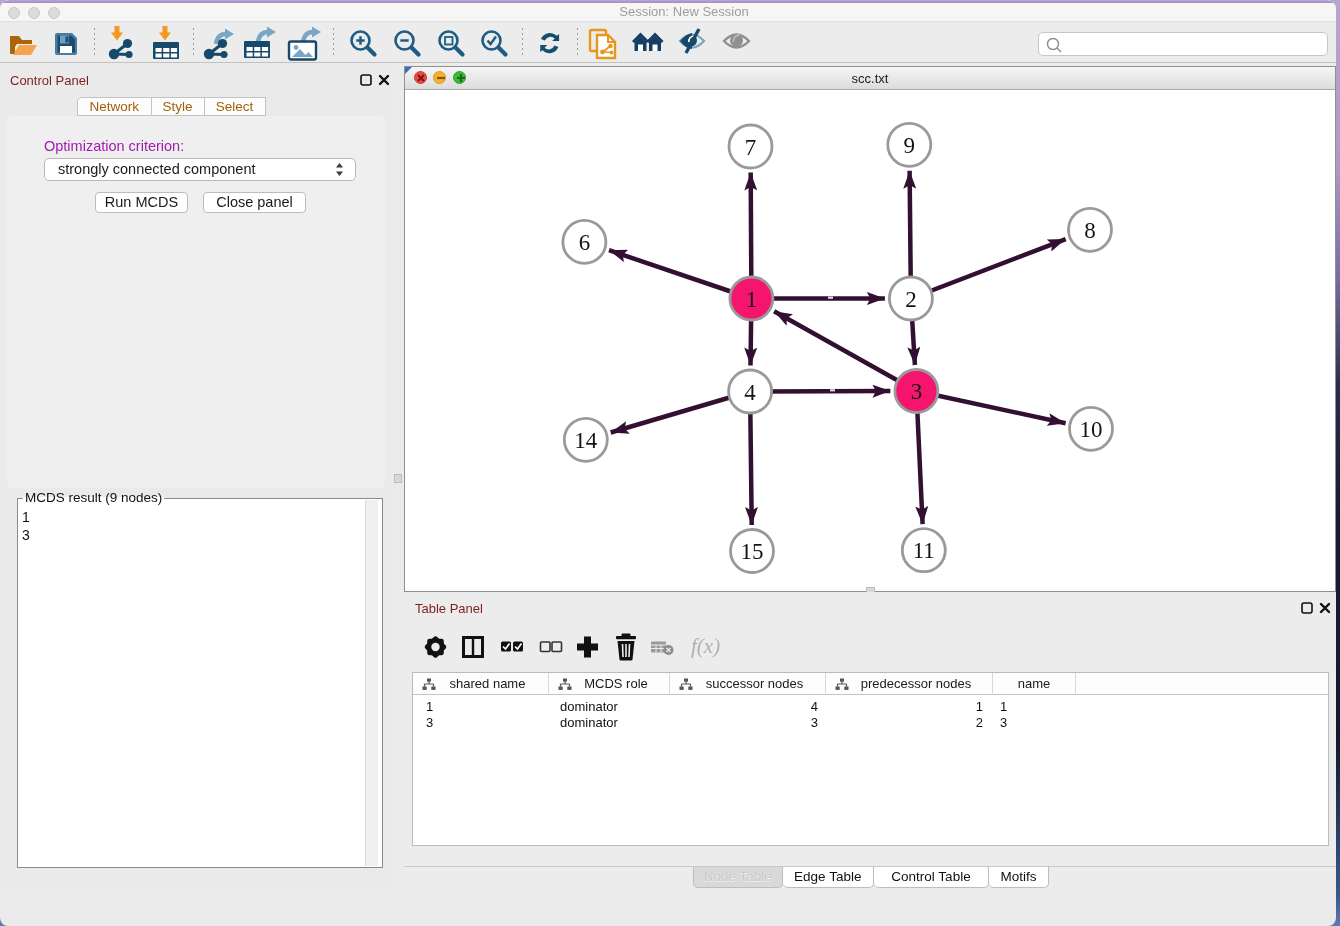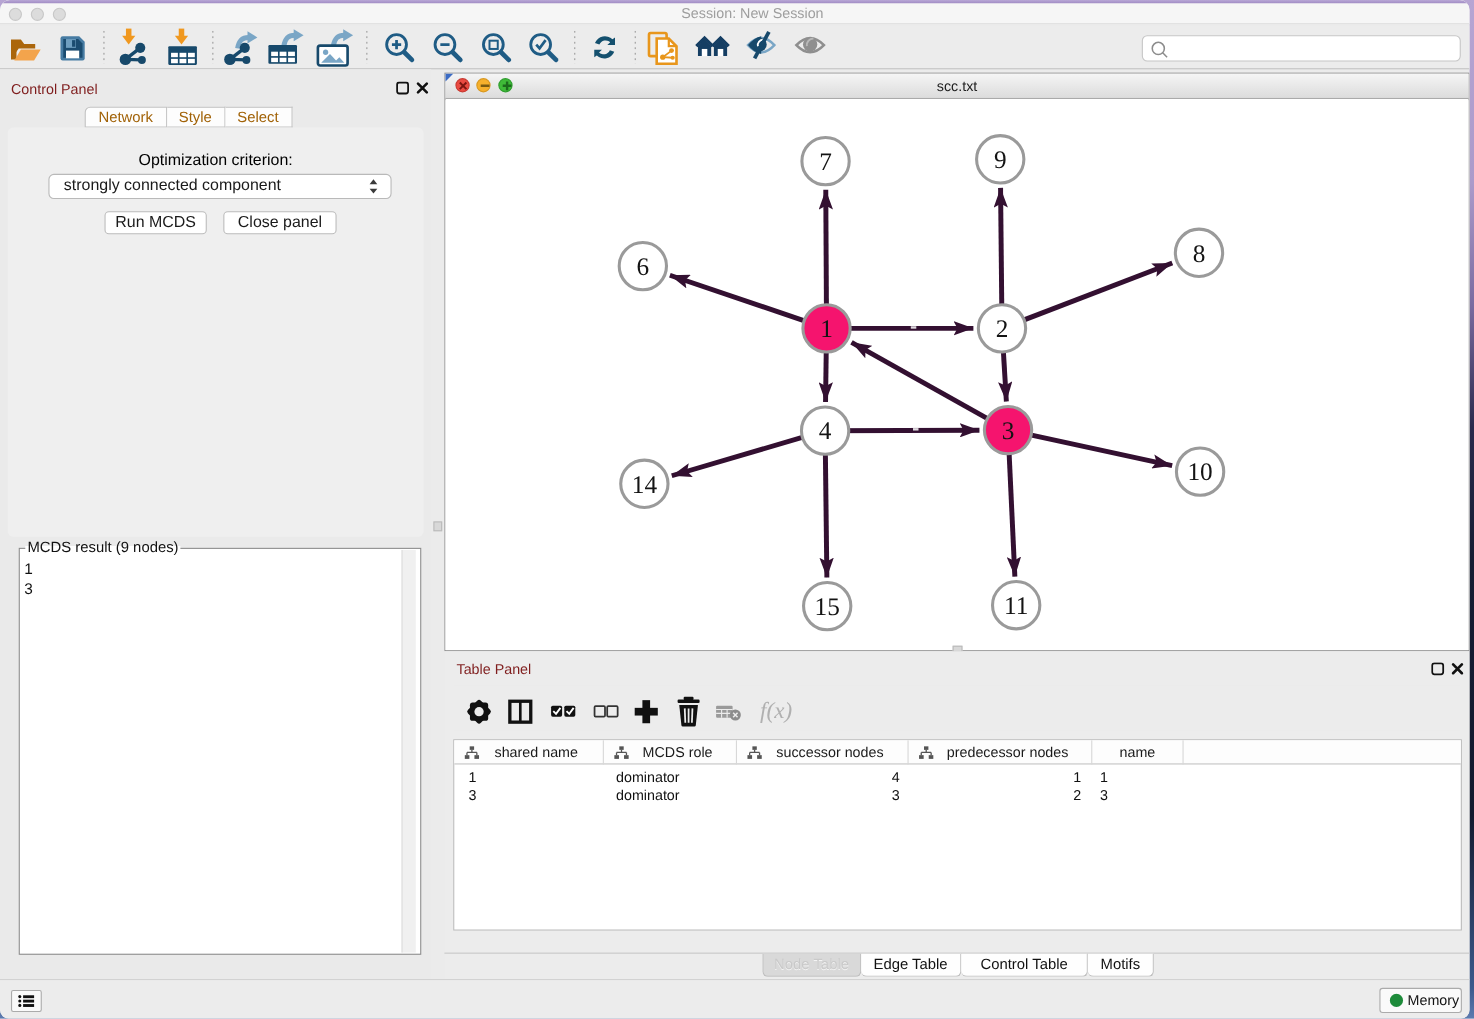--- a/index.html
+++ b/index.html
@@ -22,21 +22,21 @@
 .search { position:absolute; left:1038px; top:9px; width:290px; height:24px; background:#fff; border:1px solid #c6c6c6; border-radius:5px; }
 
 .cpanel { position:absolute; left:0; top:63px; width:392px; height:827px; background:#eaeaea; }
 .ptitle { position:absolute; font-size:13px; color:#7f1d1d; }
 .pbtn { position:absolute; font-size:13px; color:#111; }
 .tabrow { position:absolute; top:34px; left:77px; height:19px; display:flex; }
 .tab { height:19px; line-height:18px; font-size:13.5px; color:#a16207; background:#fdfdfd; border:1px solid #c3c3c3; border-left:none; text-align:center; }
 .tab.first { border-left:1px solid #c3c3c3; border-top-left-radius:5px; }
 .tab.sel { background:#d9d9d9; border-top-right-radius:5px; color:#cbcbcb; text-shadow:0 1px 0 #fff; border-color:#c0c0c0;margin-top:48px; }
 .graypanel { position:absolute; left:7px; top:53px; width:378px; height:372px; background:#efefef; border-radius:5px; }
-.optlabel { position:absolute; top:75px; left:0; width:392px; text-align:center; font-size:14.5px; color:#000000; }
+.optlabel { position:absolute; top:75px; left:0; width:392px; font-size:14.5px; color:#a21caf;padding-left:44px; }
 .combo { position:absolute; left:44px; top:95px; width:312px; height:23px; background:#fff; border:1px solid #b9b9b9; border-radius:5px; font-size:14.5px; color:#1a1a1a; line-height:21px; padding-left:13px; }
 .btn { position:absolute; height:21px; background:#fff; border:1px solid #bcbcbc; border-radius:4px; font-size:14.5px; color:#1a1a1a; text-align:center; line-height:19px; }
 .fieldset { position:absolute; left:17px; top:435px; width:366px; height:370px; border:1px solid #8a8a8a; background:#fff; }
 .fslabel { position:absolute; left:23px; top:427px; font-size:13.5px; color:#111; background:linear-gradient(#eaeaea 45%,#ffffff 45%); padding:0 2px; }
 .fstext { position:absolute; left:22px; top:446px; font-size:14px; color:#111; line-height:17.5px; }
 .fsscroll { position:absolute; right:4px; top:1px; bottom:1px; width:13px; background:#f0f0f0; border-left:1px solid #ddd; }
 
 .netwin { position:absolute; left:404px; top:66px; width:932px; height:526px; border:1px solid #8f8f8f; background:#fff; }
 .ntitle { position:absolute; left:0; top:0; width:100%; height:23px; background:linear-gradient(#f5f5f5,#dcdcdc); border-bottom:1px solid #aaa; }
 .ntext { position:absolute; width:100%; top:4px; text-align:center; font-size:13px; color:#1c1c1c; }
@@ -448,28 +448,13 @@
     <div class="btabs">
       <div style="margin-left:289px; float:left;">
         <div class="btab first sel" style="width:89.5px;">Node Table</div>
         <div class="btab" style="width:91.5px;">Edge Table</div>
         <div class="btab" style="width:115px;">Control Table</div>
         <div class="btab" style="width:60px;">Motifs</div>
       </div>
     </div>
   </div>
 
-  <div class="statusbar">
-    <div class="listbtn">
-      <svg width="26" height="18" style="position:absolute;left:0;top:0;">
-        <circle cx="7" cy="5" r="1.4" fill="#111"></circle>
-          <rect x="10" y="3.8" width="10" height="2.6" fill="#111"></rect>
-        <circle cx="7" cy="9" r="1.4" fill="#111"></circle>
-          <rect x="10" y="7.8" width="10" height="2.6" fill="#111"></rect>
-        <circle cx="7" cy="13" r="1.4" fill="#111"></circle>
-          <rect x="10" y="11.8" width="10" height="2.6" fill="#111"></rect>
-      </svg>
-    </div>
-    <div class="membtn"><svg width="13" height="13" style="vertical-align:-2px; margin-left:8px;">
-          <circle cx="6.5" cy="6.5" r="6" fill="#1d8b3a"></circle>
-        </svg> Memory</div>
-  </div>
 </div>
 
 </body></html>

